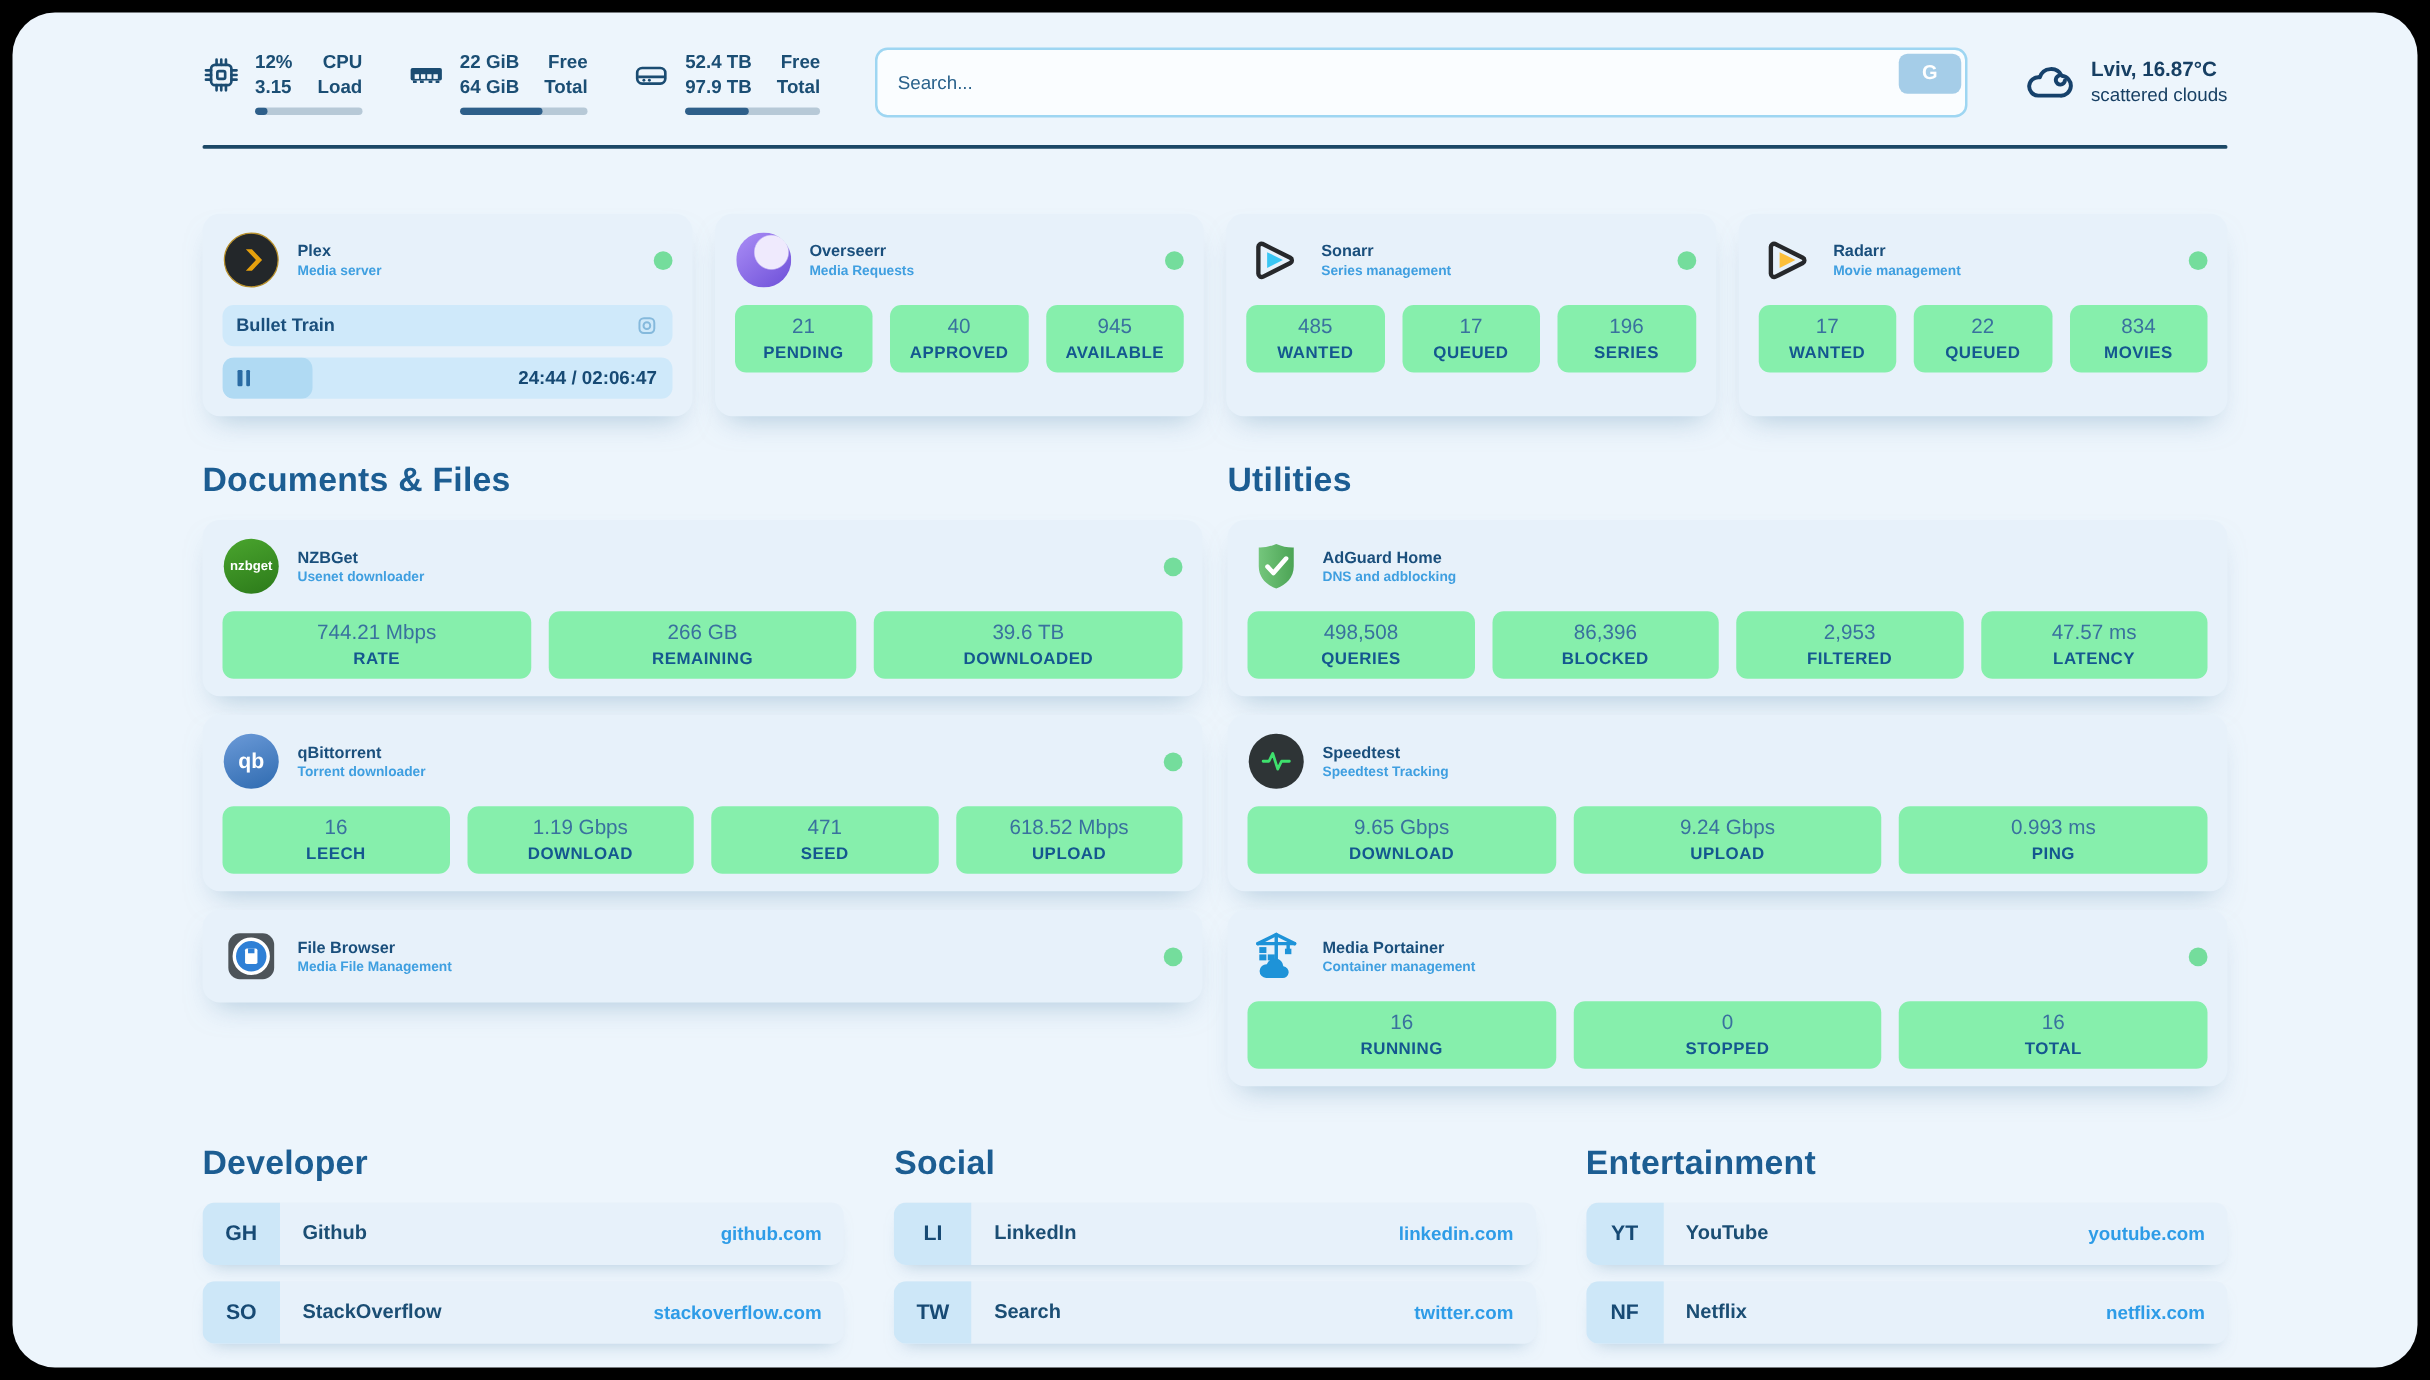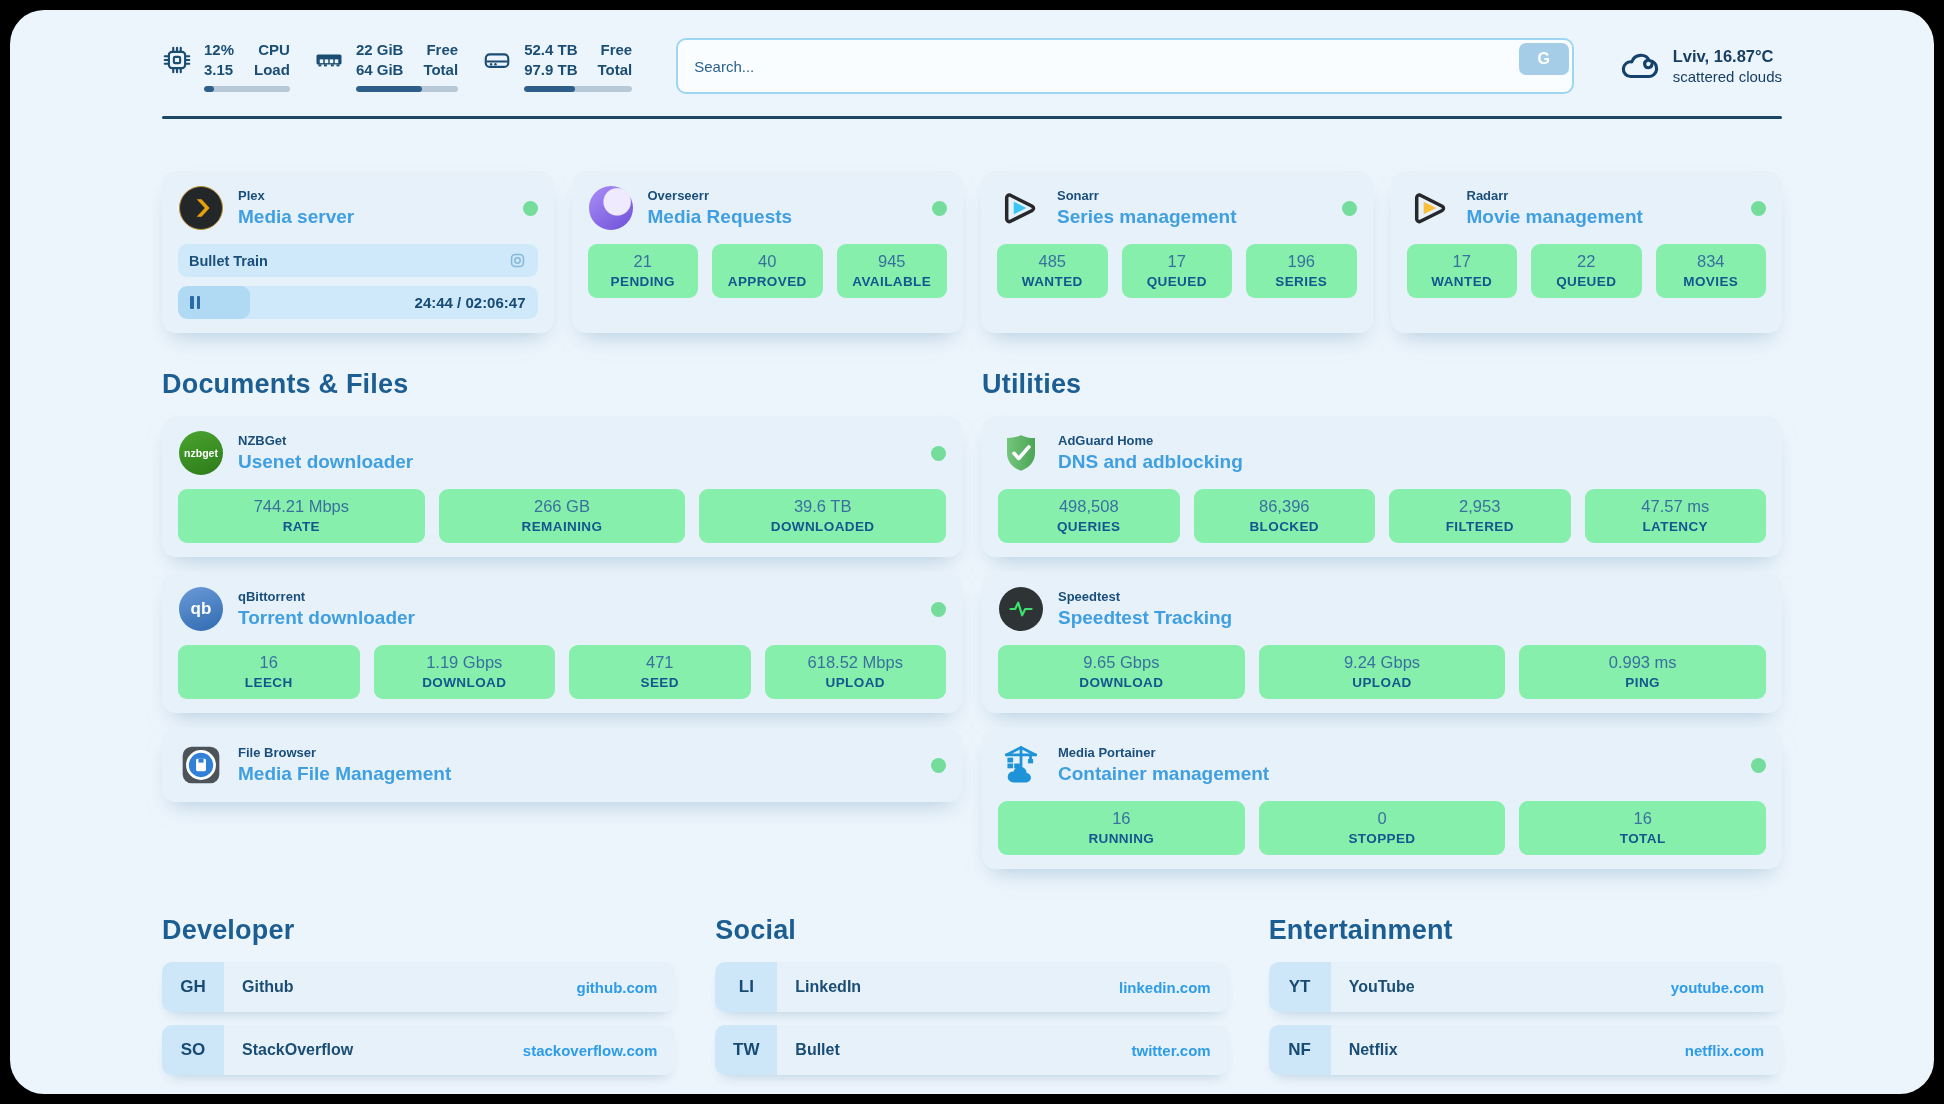--- a/index.html
+++ b/index.html
@@ -2,21 +2,21 @@
 <html><head>
 <meta charset="utf-8">
 <style>
   * { margin:0; padding:0; box-sizing:border-box; }
   html,body { width:1944px; height:1104px; background:#000; font-family:"Liberation Sans", sans-serif; }
   .frame { position:absolute; inset:10px; border-radius:34px; background:#edf5fc; overflow:hidden; }
   .content { width:1620px; margin:0 auto; }
 
   
   .topbar { display:flex; align-items:center; padding-top:28px; }
-  .stats { display:flex; gap:24px; align-items:flex-start; }
+  .stats { display:flex; gap:36px; align-items:flex-start; }
   .stat { display:flex; gap:12px; align-items:flex-start; }
   .stat-icon { margin-top:5px; }
   .stat-cols { display:flex; justify-content:space-between; gap:20px; font-size:15px; font-weight:600; color:#1b4e74; line-height:1.3; }
   .stat-col2 { text-align:right; }
   .bar { height:6px; border-radius:3px; background:#b7c9d7; margin-top:7px; overflow:hidden; }
   .bar-fill { height:100%; background:#2e5f8a; border-radius:3px; }
 
   .search { flex:1; margin:0 44px; position:relative; }
   .search input { width:100%; height:56px; border:2px solid #9ed6f2; border-radius:10px; background:#fafdff; padding:0 64px 0 16px; font-size:15px; color:#1b4e74; outline:none; }
   .search input::placeholder { color:#2a628c; opacity:1; }
@@ -31,21 +31,21 @@
   
   .section-title { font-size:27px; font-weight:700; color:#1c5d92; letter-spacing:.2px; }
   .sec-media { margin-top:52px; }
   .media-grid { display:grid; grid-template-columns:repeat(4,1fr); gap:18px; margin-top:16px; }
 
   .card { background:#e7f1fa; border-radius:14px; padding:14px 16px; box-shadow:0 12px 22px -10px rgba(125,165,195,.55); }
   .media-grid .card { min-height:134px; }
   .card-head { display:flex; align-items:center; gap:14px; }
   .icon-wrap { width:46px; height:46px; flex:0 0 auto; display:flex; align-items:center; justify-content:center; }
   .card-title { font-size:13px; font-weight:700; color:#1a4f7c; line-height:1.2; }
-  .card-sub { font-size:19px; color:#3f9fe0; font-weight:600; margin-top:3px; }
+  .card-sub { font-size:11px; color:#3f9fe0; font-weight:600; margin-top:3px; }
   .dot { width:15px; height:15px; border-radius:50%; background:#74dd9c; margin-left:auto; }
 
   .chips { display:grid; gap:14px; margin-top:13px; }
   .c3 { grid-template-columns:repeat(3,1fr); }
   .c4 { grid-template-columns:repeat(4,1fr); }
   .chip { background:#86efac; border-radius:9px; text-align:center; padding:8px 6px 9px; }
   .chip-val { font-size:16.5px; color:#39719e; font-weight:500; }
   .chip-lab { font-size:13.5px; color:#14578f; font-weight:700; margin-top:3px; letter-spacing:.4px; }
 
   
@@ -528,21 +528,21 @@
     <div>
       <div class="section-title">Social</div>
       <div class="linkrows">
         <div class="linkrow">
           <span class="badge">LI</span>
           <span class="linkname">LinkedIn</span>
           <span class="linkurl">linkedin.com</span>
         </div>
         <div class="linkrow">
           <span class="badge">TW</span>
-          <span class="linkname">Bullet</span>
+          <span class="linkname">Search</span>
           <span class="linkurl">twitter.com</span>
         </div>
       </div>
     </div>
 
     <div>
       <div class="section-title">Entertainment</div>
       <div class="linkrows">
         <div class="linkrow">
           <span class="badge">YT</span>

